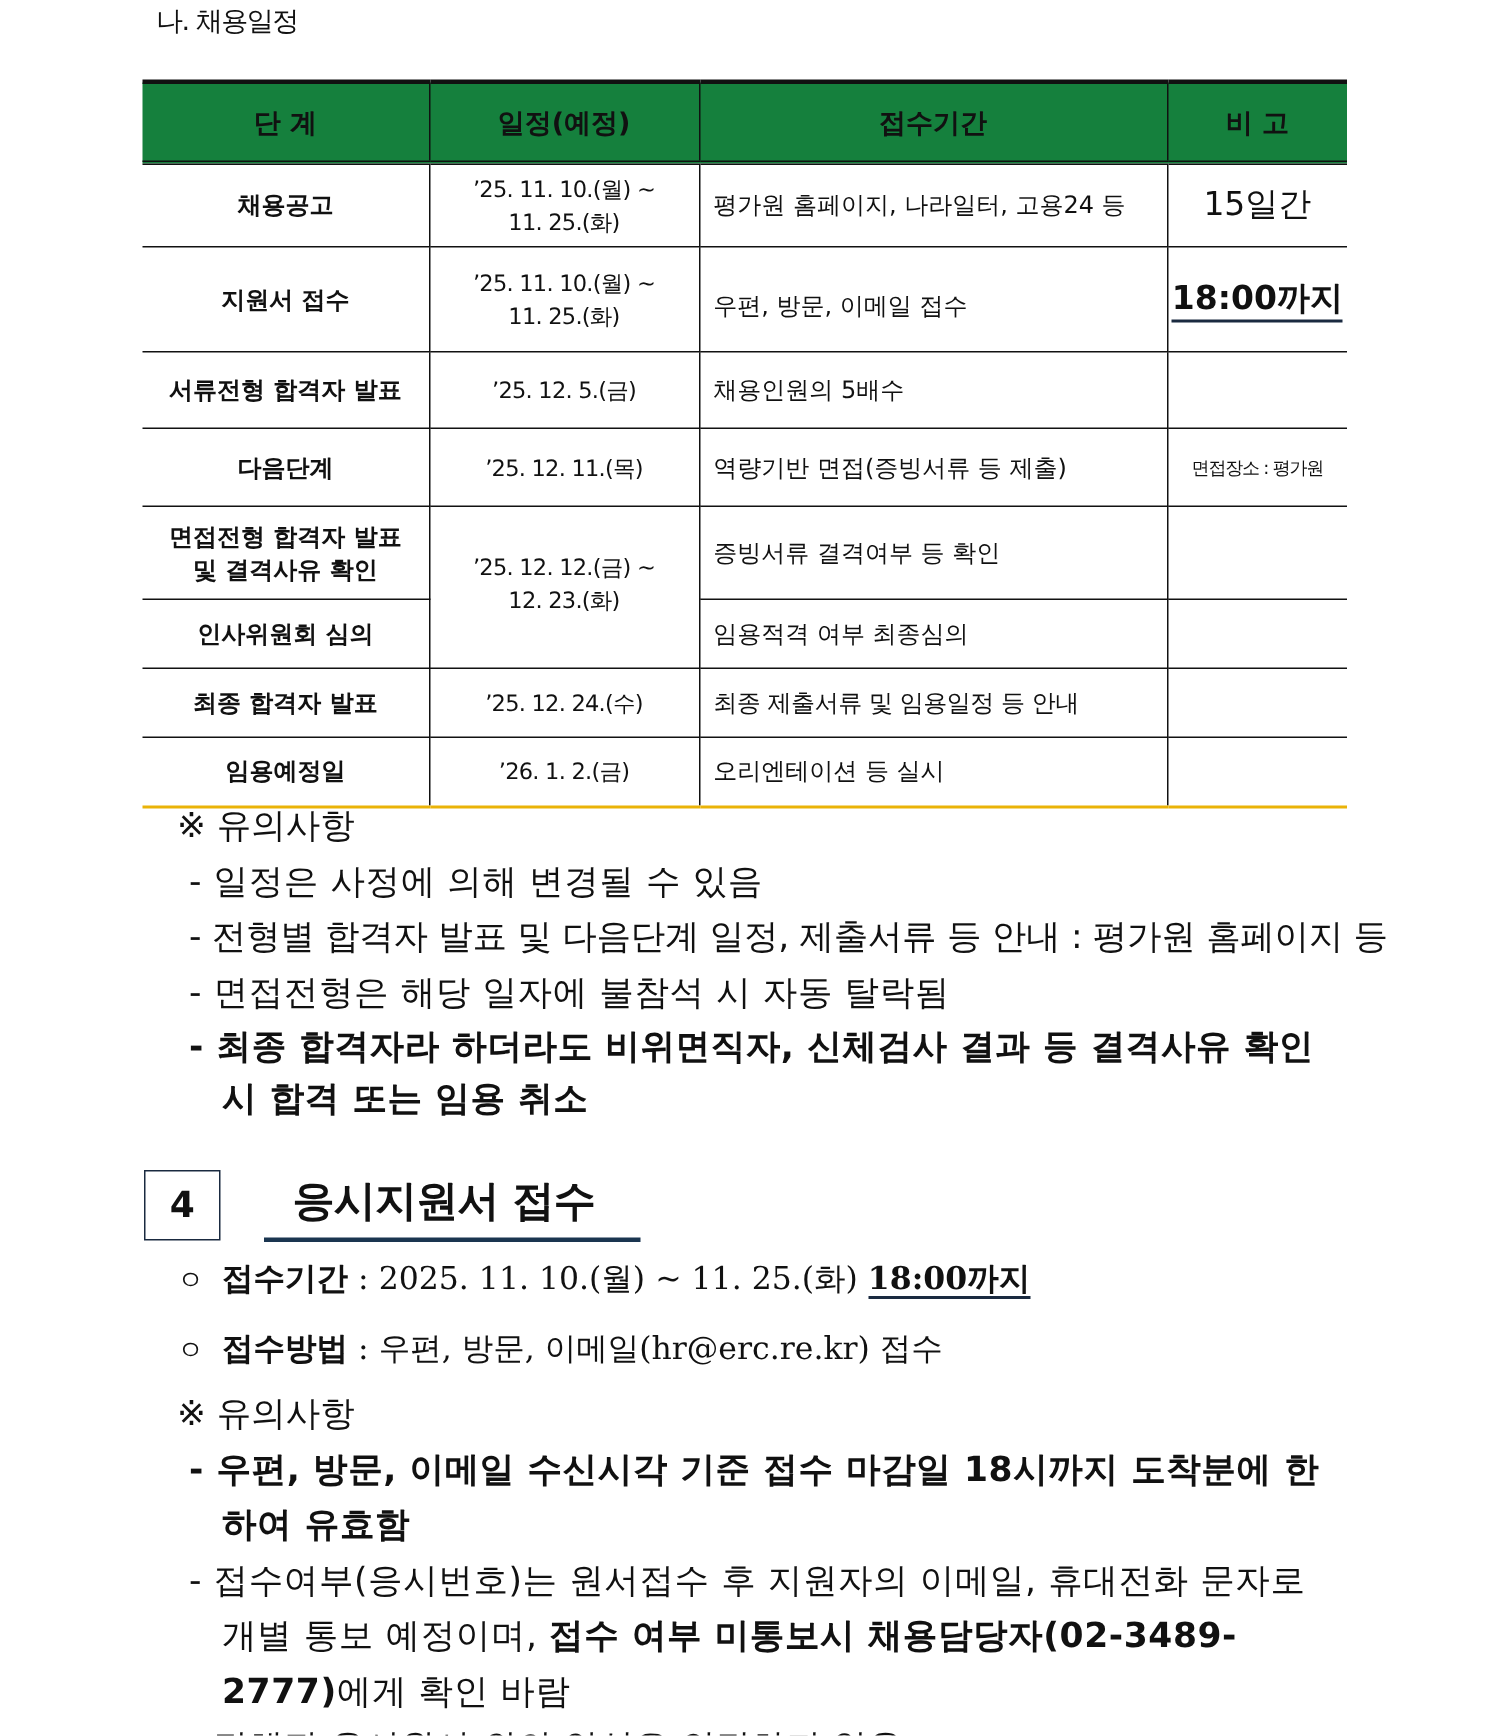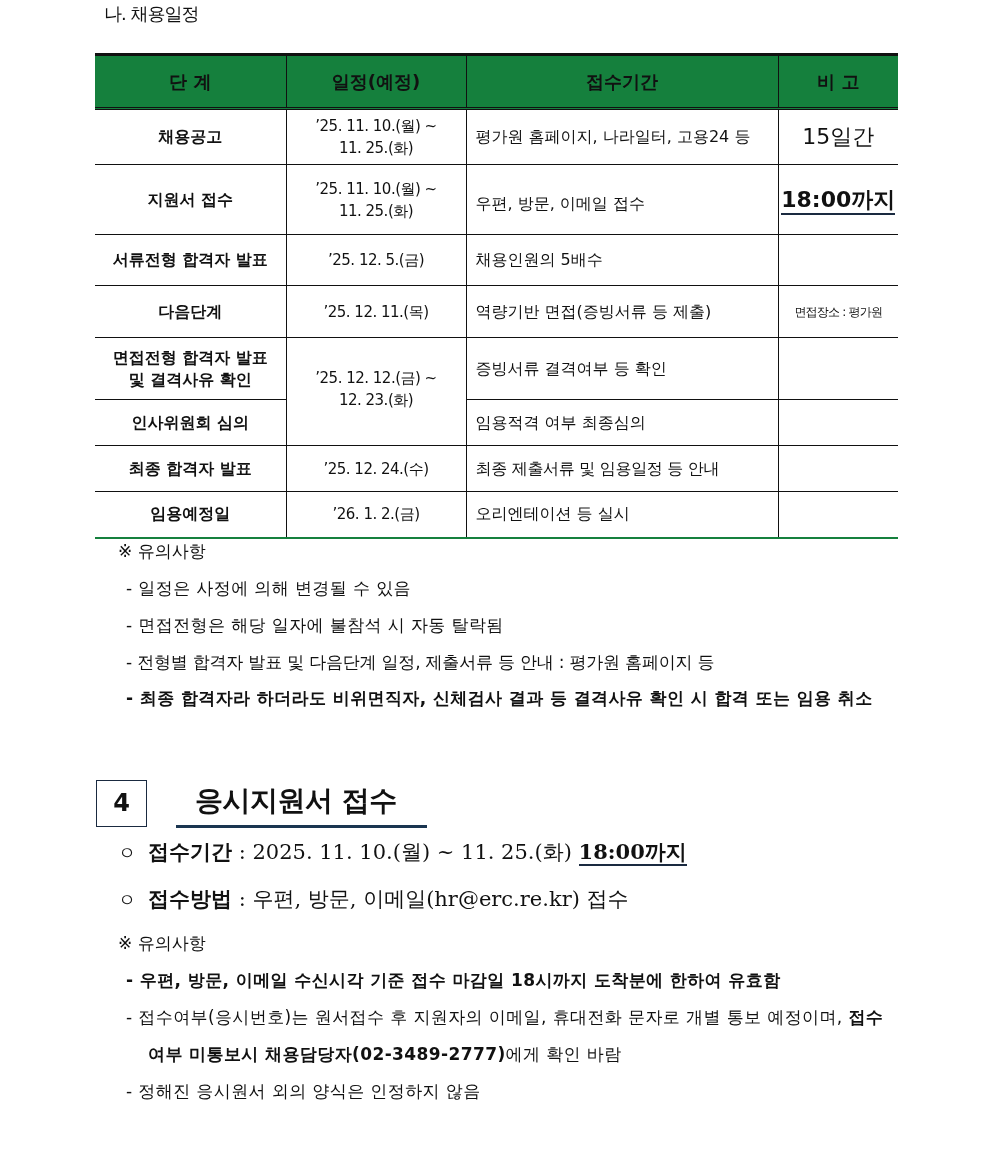--- a/index.html
+++ b/index.html
@@ -12,29 +12,29 @@
   table.sched col.c1 { width: 191px; }
   table.sched col.c2 { width: 180px; }
   table.sched col.c3 { width: 312px; }
   table.sched col.c4 { width: 120px; }
   table.sched th { background: #15803d; font-weight: bold; font-size: 18px; height: 54px; border-top: 3px solid #111; border-bottom: 3px double #111; border-left: 1px solid #111; border-right: 1px solid #111; text-align: center; }
   table.sched th:first-child { border-left: none; }
   table.sched th:last-child { border-right: none; }
   table.sched td { border: 1px solid #111; vertical-align: middle; line-height: 22px; }
   table.sched td:first-child { border-left: none; }
   table.sched td:last-child { border-right: none; }
-  table.sched tr:last-child td { border-bottom: 2px solid #15803d; }
+  table.sched tr:last-child td { border-bottom: 2px solid #eab308; }
   td.stage { font-weight: bold; text-align: center; font-size: 16px; }
   td.date { text-align: center; font-size: 15px; letter-spacing: -0.5px; }
   td.content { padding-left: 9px; font-size: 16px; margin-left: 26px; }
   td.note { text-align: center; font-size: 22px; }
   td.note.small { font-size: 12px; letter-spacing: -0.8px; }
   .bold-ul { font-weight: bold; border-bottom: 2px solid #1a2a40; padding-bottom: 1px; }
 
-  .notes { position: absolute; left: 118px; font-size: 17px; line-height: 37px; }
+  .notes { position: absolute; left: 118px; font-size: 23px; line-height: 37px; }
   .notes .head { margin-left: 0; }
   .notes .item { padding-left: 30px; text-indent: -22px; letter-spacing: 0.4px; }
   .notes .item.bold { font-weight: bold; }
   .notes b { font-weight: bold; }
 
   .sec4 { position: absolute; left: 96px; top: 780px; }
   .sec4-num { position: absolute; left: 0; top: 0; width: 51px; height: 47px; border: 1px solid #1a2a40; font-size: 24px; font-weight: bold; text-align: center; line-height: 45px; }
   .sec4-title { position: absolute; left: 80px; top: 2px; width: 251px; height: 46px; font-size: 28px; font-weight: bold; border-bottom: 3px solid #1a3550; padding-left: 19px; white-space: nowrap; letter-spacing: -0.5px; }
 
   .circ-line { position: absolute; left: 118px; font-family: "DejaVu Serif", serif; font-size: 21px; white-space: nowrap; }
@@ -121,22 +121,22 @@
       <td class="date">’26. 1. 2.(금)</td>
       <td class="content">오리엔테이션 등 실시</td>
       <td class="note"></td>
     </tr>
   </tbody>
 </table>
 
 <div class="notes" style="top:533px;width:780px">
   <div class="head">※ 유의사항</div>
   <div class="item">- 일정은 사정에 의해 변경될 수 있음</div>
+  <div class="item" style="letter-spacing:-0.2px;white-space:nowrap">- 전형별 합격자 발표 및 다음단계 일정, 제출서류 등 안내 : 평가원 홈페이지 등</div>
   <div class="item">- 면접전형은 해당 일자에 불참석 시 자동 탈락됨</div>
-  <div class="item" style="letter-spacing:-0.2px;white-space:nowrap">- 전형별 합격자 발표 및 다음단계 일정, 제출서류 등 안내 : 평가원 홈페이지 등</div>
   <div class="item bold" style="line-height:35px">- 최종 합격자라 하더라도 비위면직자, 신체검사 결과 등 결격사유 확인 시 합격 또는 임용 취소</div>
 </div>
 
 <div class="sec4">
   <div class="sec4-num">4</div>
   <div class="sec4-title">응시지원서 접수</div>
 </div>
 
 <div class="circ-line" style="top:838px">
   <span class="bullet">ㅇ</span><span class="lbl">접수기간</span><span> : </span><span>2025. 11. 10.(월) ~ 11. 25.(화) </span><span class="ul">18:00까지</span>

